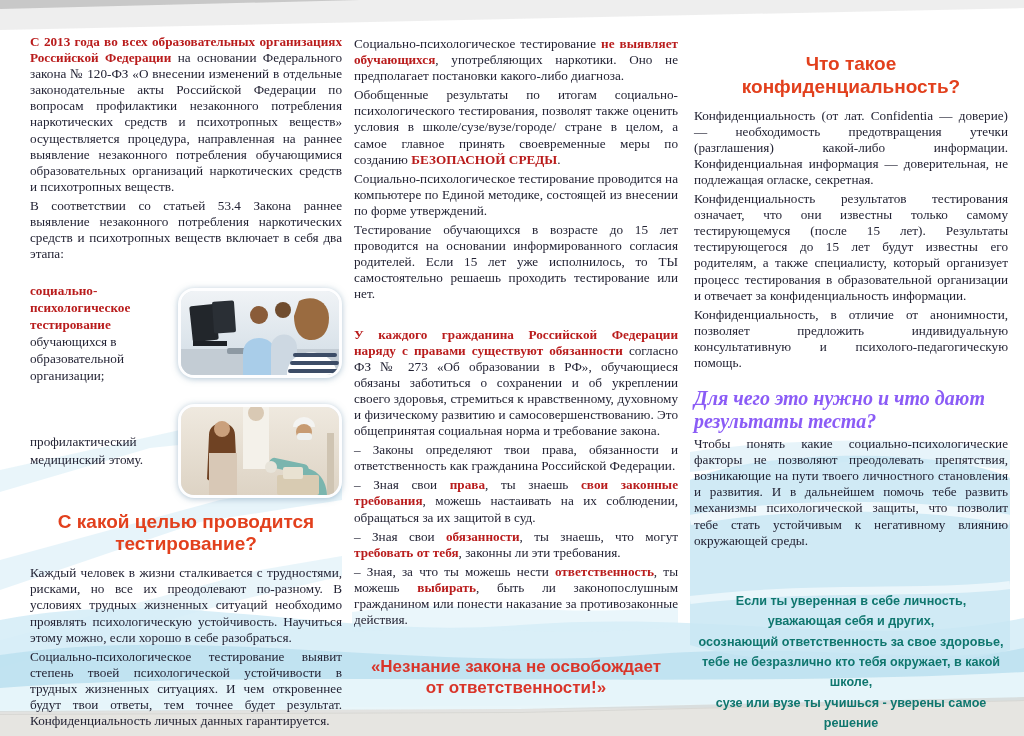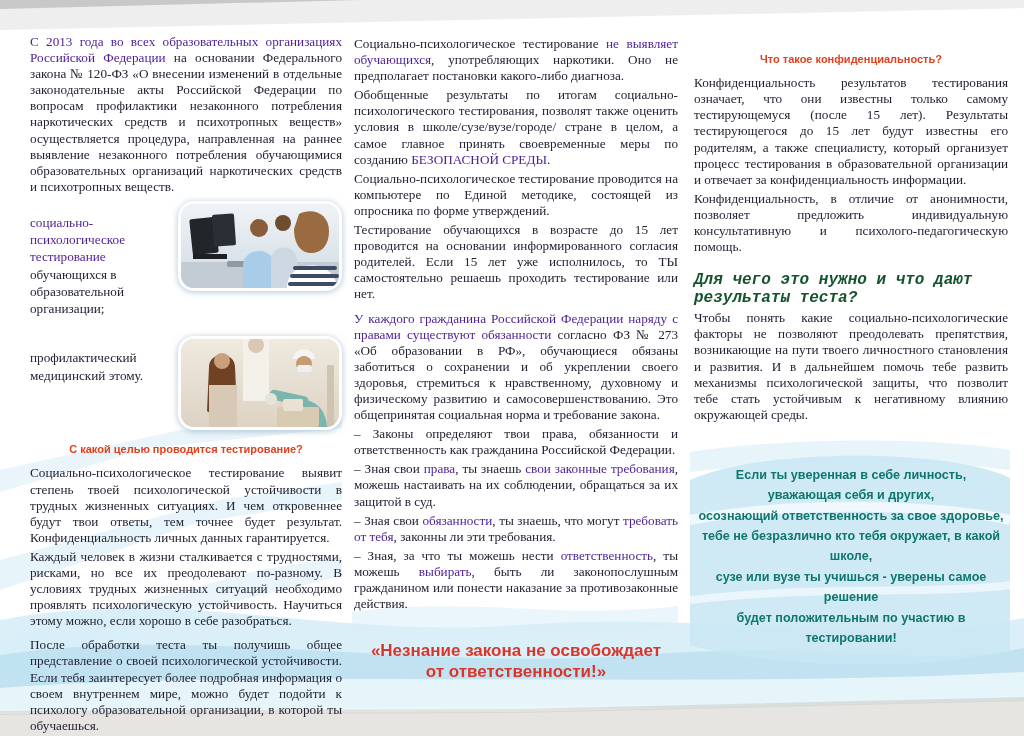--- a/index.html
+++ b/index.html
@@ -4,35 +4,35 @@
 <style>
   html,body{margin:0;padding:0;background:#fff;}
   .page{position:relative;width:1024px;height:736px;background:#ffffff;overflow:hidden;
         font-family:"Liberation Serif",serif;}
   .decor{position:absolute;left:0;top:0;z-index:0;pointer-events:none;}
   .col{position:absolute;z-index:1;}
   .col1{left:30px;top:34px;width:312px;}
   .col2{left:354px;top:36px;width:324px;}
   .col3{left:694px;top:40px;width:314px;}
   .body{font:13.2px/1.22 "Liberation Serif",serif;color:#232334;text-align:justify;margin:0 0 3px 0;}
-  .bluebold{color:#4c1d95;font-weight:normal;}
-  .red-heading{font-family:"Liberation Sans",sans-serif;font-weight:bold;font-size:11px;line-height:1.2;
+  .bluebold{color:#b91c1c;font-weight:bold;}
+  .red-heading{font-family:"Liberation Sans",sans-serif;font-weight:bold;font-size:19px;line-height:1.2;
                color:#e2401d;text-align:center;margin:13px 0 9px 0;}
-  .etapa-row{display:flex;gap:28px;margin:6px 0 4px 0;align-items:flex-start;}
+  .etapa-row{display:flex;gap:28px;margin:6px 0 4px 0;align-items:center;}
   .etapa-text{width:134px;font:13.2px/1.3 "Liberation Serif",serif;color:#232334;}
   .photo{flex:0 0 158px;border:3px solid rgba(255,255,255,.95);border-radius:16px;overflow:hidden;
          box-shadow:0 1px 6px rgba(100,140,170,.5);background:#dfe7ee;font-size:0;}
   .photo svg{display:block;}
   .quote{font-family:"Liberation Sans",sans-serif;font-weight:bold;font-size:17px;line-height:1.25;
          color:#d9352a;text-align:center;margin-top:28px;}
-  .script-heading{font-family:Liberation Mono, monospace;font-style:italic;font-weight:bold;font-size:16px;
-                  color:#14532d;margin:16px 0 3px 0;}
+  .script-heading{font-family:Liberation Serif, serif;font-style:italic;font-weight:bold;font-size:20px;
+                  color:#8b5cf6;margin:16px 0 3px 0;}
   .redblock{font-family:"Liberation Sans",sans-serif;font-weight:bold;font-size:12.6px;line-height:1.62;
             color:#0f766e;text-align:center;margin-top:42px;}
-  .mt8{margin-top:8px;}
+  .mt8{margin-top:24px;}
 </style>
 </head>
 <body>
 
 <div class="page">
 
   <svg class="decor" width="1024" height="736" viewBox="0 0 1024 736">
     <polygon points="0,0 1024,0 1024,8 0,30" fill="#dedede" opacity="0.5"></polygon>
     <polygon points="0,0 360,0 0,9" fill="#8f8f8f" opacity="0.4"></polygon>
     <g fill="#cfe9f5">
@@ -47,20 +47,21 @@
     <path d="M690,452 C780,438 930,436 1010,450 L1010,470 C920,458 790,460 690,472 Z" fill="#ddf0f8" opacity="0.7"></path>
     <path d="M690,480 C760,448 950,448 1010,478 L1010,650 C930,672 770,668 690,645 Z" fill="#c8e6f3" opacity="0.85"></path>
     <path d="M690,520 C800,500 940,505 1010,520" stroke="#ffffff" stroke-width="10" fill="none" opacity="0.65"></path>
     <path d="M690,600 C820,585 930,595 1010,585" stroke="#ffffff" stroke-width="8" fill="none" opacity="0.55"></path>
     <polygon points="0,714 520,712 1024,700 1024,736 0,736" fill="#e6e5e1"></polygon>
     <polygon points="0,711 520,709 1024,697 1024,701 520,713 0,715" fill="#cfcecb" opacity="0.6"></polygon>
   </svg>
 
   <div class="col col1">
     <p class="body"><span class="bluebold">С 2013 года во всех образовательных организациях Российской Федерации</span><span> на основании Федерального закона № 120-ФЗ  «О внесении изменений в отдельные законодательные акты Российской Федерации по вопросам профилактики незаконного потребления наркотических средств и психотропных веществ» осуществляется процедура, направленная на раннее выявление незаконного потребления обучающимися образовательных организаций наркотических средств и психотропных веществ.</span></p>
+    <p class="body">В соответствии со статьей 53.4 Закона раннее выявление незаконного потребления наркотических средств и психотропных веществ включает в себя два этапа:</p>
 
     <div class="etapa-row">
       <p class="etapa-text"><span class="bluebold">социально-психологическое тестирование</span><span> обучающихся в образовательной организации;</span></p>
       <div class="photo">
         <svg width="158" height="84" viewBox="0 0 158 84">
           <defs>
             <linearGradient id="g1" x1="0" y1="0" x2="0" y2="1">
               <stop offset="0" stop-color="#f0f3f6"></stop>
                 <stop offset="1" stop-color="#cfdbe4"></stop>
             </linearGradient>
@@ -109,48 +110,49 @@
           <path d="M100,88 C100,52 144,52 146,88 Z" fill="#7ab5ae"></path>
           <rect x="88" y="54" width="40" height="10" rx="5" fill="#7ab5ae" transform="rotate(12 108 59)"></rect>
           <circle cx="90" cy="60" r="6" fill="#e8e4da"></circle>
           <rect x="96" y="68" width="42" height="20" rx="2" fill="#d8cbb2"></rect>
           <rect x="102" y="60" width="20" height="12" rx="2" fill="#e9e2d2"></rect>
         </svg>
       </div>
     </div>
 
     <h2 class="red-heading">С какой целью проводится тестирование?</h2>
+    <p class="body">Каждый человек в жизни сталкивается с трудностями, рисками, но все их преодолевают по-разному. В условиях трудных жизненных ситуаций необходимо проявлять психологическую устойчивость. Научиться этому можно, если хорошо в себе разобраться.</p>
     <p class="body">Социально-психологическое тестирование выявит степень твоей психологической устойчивости в трудных жизненных ситуациях. И чем откровеннее будут твои ответы, тем точнее будет результат. Конфиденциальность личных данных гарантируется.</p>
-    <p class="body">Каждый человек в жизни сталкивается с трудностями, рисками, но все их преодолевают по-разному. В условиях трудных жизненных ситуаций необходимо проявлять психологическую устойчивость. Научиться этому можно, если хорошо в себе разобраться.</p>
     <p class="body mt8">После обработки теста ты получишь общее представление о своей психологической устойчивости. Если тебя заинтересует более подробная информация о своем внутреннем мире, можно будет подойти к психологу образовательной организации, в которой ты обучаешься.</p>
   </div>
 
   <div class="col col2">
     <p class="body"><span>Социально-психологическое тестирование </span><span class="bluebold">не выявляет обучающихся</span><span>, употребляющих наркотики. Оно не предполагает постановки какого-либо диагноза.</span></p>
     <p class="body"><span>Обобщенные результаты по итогам социально-психологического тестирования, позволят также оценить условия в школе/сузе/вузе/городе/ стране в целом, а самое главное принять своевременные меры по созданию </span><span class="bluebold">БЕЗОПАСНОЙ СРЕДЫ</span><span>.</span></p>
 
-    <p class="body">Социально-психологическое тестирование проводится на компьютере по Единой методике, состоящей из опросника по форме утверждений.</p>
+    <p class="body">Социально-психологическое тестирование проводится на компьютере по Единой методике, состоящей из внесении по форме утверждений.</p>
 
     <p class="body">Тестирование обучающихся в возрасте до 15 лет проводится на основании информированного согласия родителей. Если 15 лет уже исполнилось, то ТЫ самостоятельно решаешь проходить тестирование или нет.</p>
 
     <p class="body mt8"><span class="bluebold">У каждого гражданина Российской Федерации наряду с правами существуют обязанности</span><span> согласно ФЗ № 273 «Об образовании в РФ», обучающиеся обязаны заботиться о сохранении и об укреплении своего здоровья, стремиться к нравственному, духовному и физическому развитию и самосовершенствованию. Это общепринятая социальная норма и требование закона.</span></p>
 
     <p class="body">–  Законы определяют твои права, обязанности и ответственность как гражданина Российской Федерации.</p>
     <p class="body"><span>–  Зная свои </span><span class="bluebold">права</span><span>, ты знаешь </span><span class="bluebold">свои законные требования</span><span>, можешь настаивать на их соблюдении, обращаться за их защитой в суд.</span></p>
     <p class="body"><span>–  Зная свои </span><span class="bluebold">обязанности</span><span>, ты знаешь, что могут </span><span class="bluebold">требовать от тебя</span><span>, законны ли эти требования.</span></p>
     <p class="body"><span>–  Зная, за что ты можешь нести </span><span class="bluebold">ответственность</span><span>, ты можешь </span><span class="bluebold">выбирать</span><span>, быть ли законопослушным гражданином или понести наказание за противозаконные действия.</span></p>
 
     <div class="quote">
       <div>«Незнание закона не освобождает</div>
       <div>от ответственности!»</div>
     </div>
   </div>
 
   <div class="col col3">
     <h2 class="red-heading">Что такое конфиденциальность?</h2>
+    <p class="body">Конфиденциальность (от лат. Confidentia — доверие) — необходимость предотвращения утечки (разглашения) какой-либо информации. Конфиденциальная информация — доверительная, не подлежащая огласке, секретная.</p>
     <p class="body">Конфиденциальность результатов тестирования означает, что они известны только самому тестирующемуся (после 15 лет). Результаты тестирующегося до 15 лет будут известны его родителям, а также специалисту, который организует процесс тестирования в образовательной организации и отвечает за конфиденциальность информации.</p>
     <p class="body">Конфиденциальность, в отличие от анонимности, позволяет предложить индивидуальную консультативную и психолого-педагогическую помощь.</p>
 
     <h3 class="script-heading">Для чего это нужно и что дают результаты теста?</h3>
     <p class="body">Чтобы понять какие социально-психологические факторы не позволяют преодолевать препятствия, возникающие на пути твоего личностного становления и развития. И в дальнейшем помочь тебе развить механизмы психологической защиты, что позволит тебе стать устойчивым к негативному влиянию окружающей среды.</p>
 
     <div class="redblock">
       <div>Если ты уверенная в себе личность,</div>
       <div>уважающая себя и других,</div>
       <div>осознающий ответственность за свое здоровье,</div>

